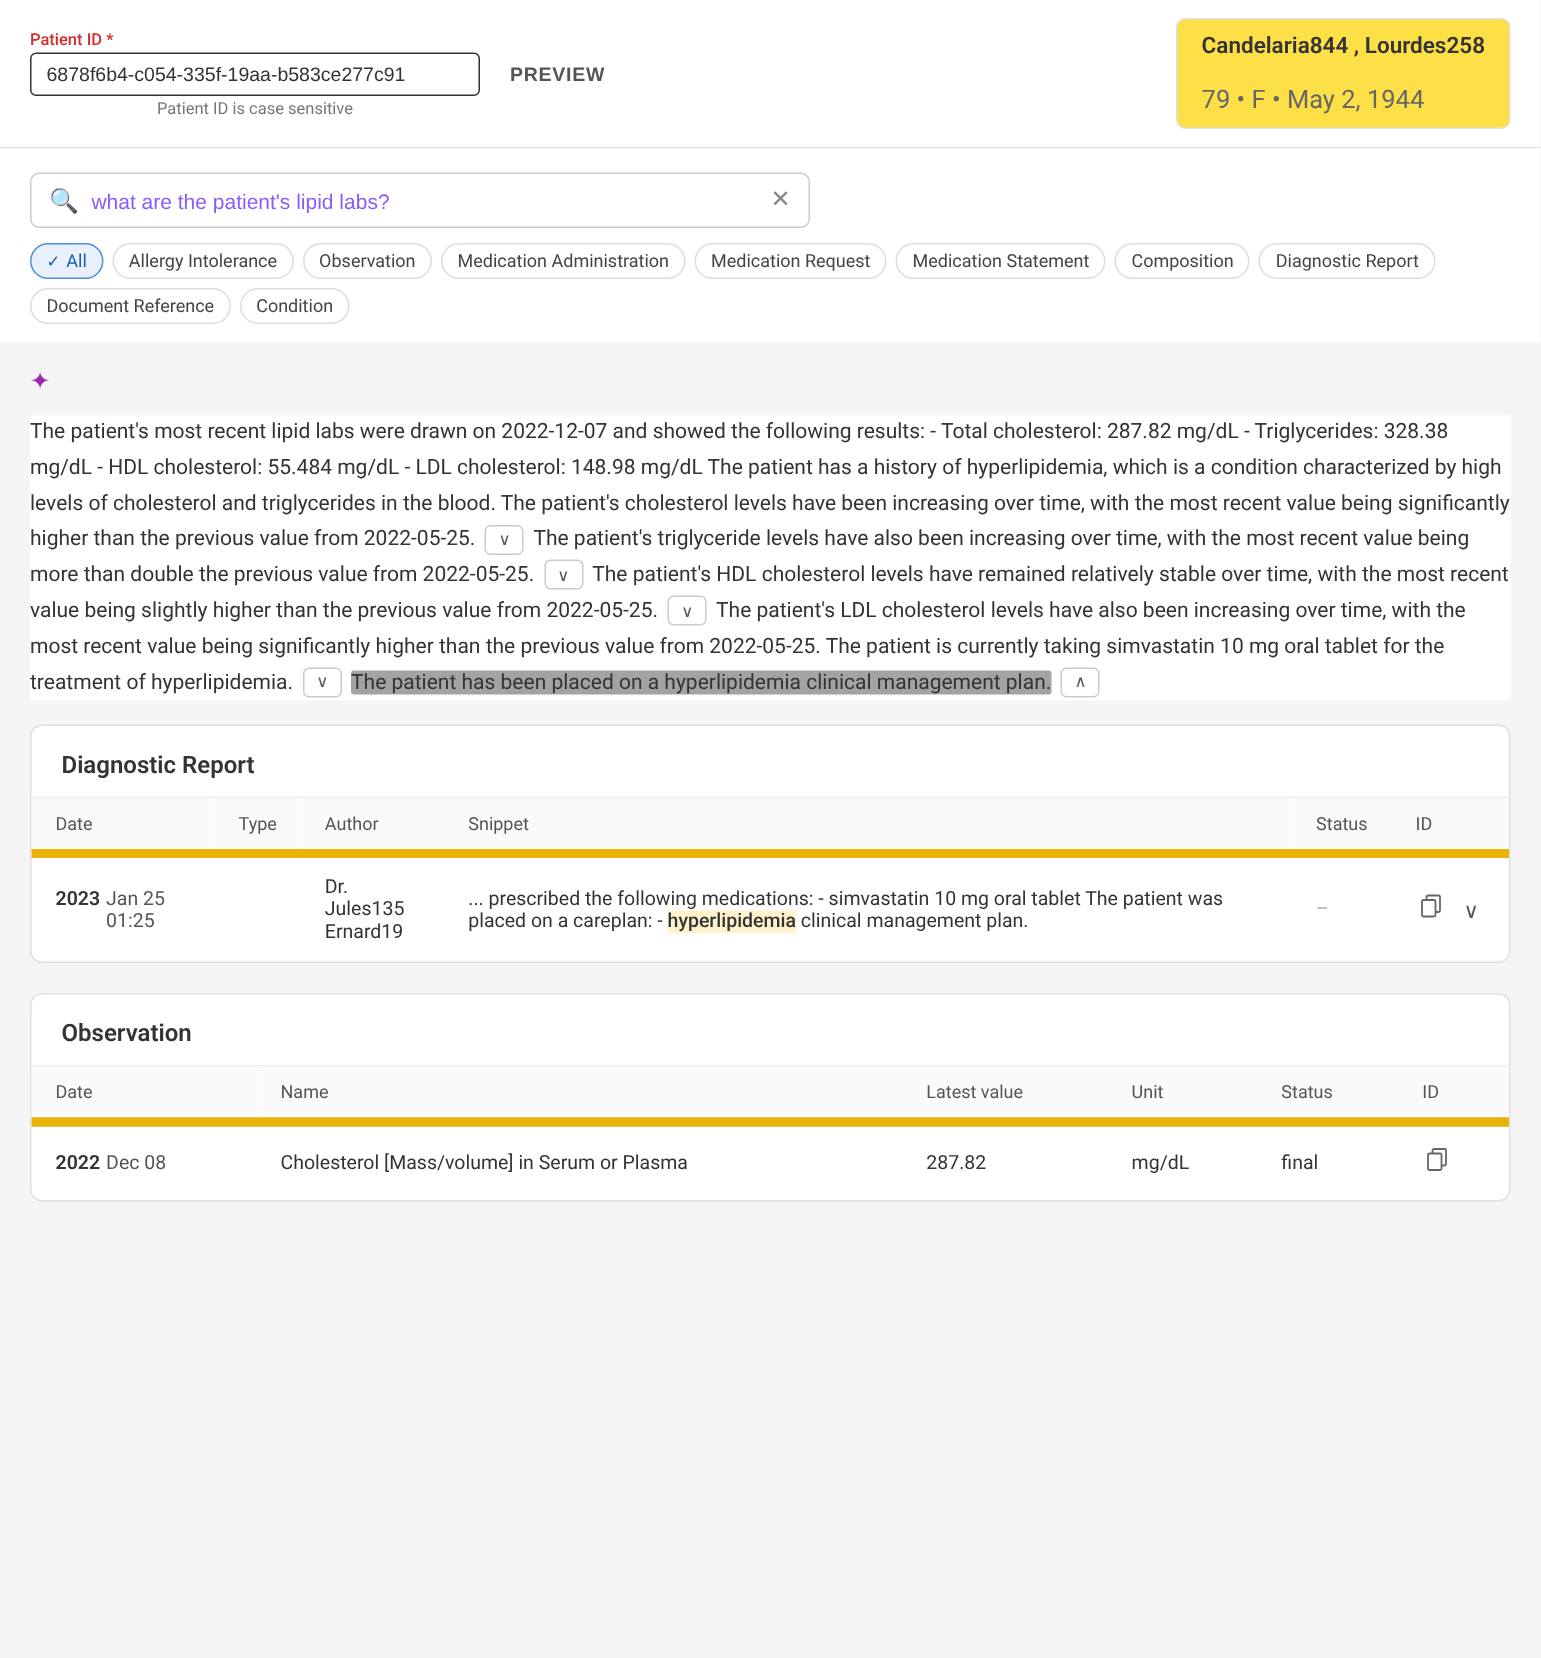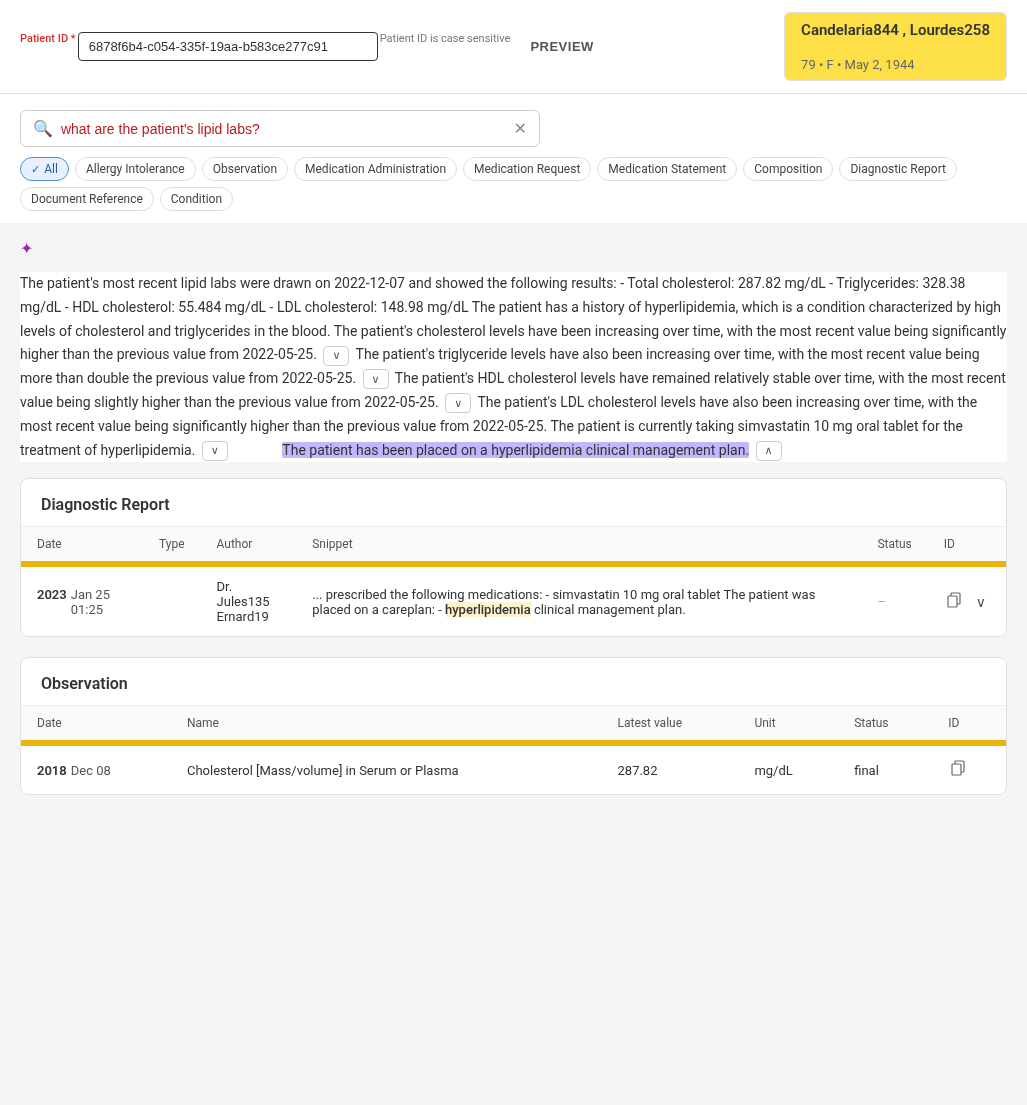--- a/index.html
+++ b/index.html
@@ -14,20 +14,21 @@
     .top-bar {
       background: #fff;
       padding: 12px 20px;
       display: flex;
       align-items: center;
       gap: 20px;
       border-bottom: 1px solid #e0e0e0;
     }
     .patient-id-group {
       display: flex;
+      flex-direction: column;
       gap: 2px;
     }
     .patient-id-label {
       font-size: 11px;
       color: #555;
       font-weight: 500;
     }
     .patient-id-label span {
       color: #d32f2f;
     }
@@ -36,20 +37,21 @@
       border-radius: 4px;
       padding: 6px 10px;
       font-size: 13px;
       width: 300px;
       color: #333;
       outline: none;
     }
     .patient-id-hint {
       font-size: 11px;
       color: #777;
+      text-align: center;
     }
     .preview-btn {
       background: transparent;
       border: none;
       color: #555;
       font-size: 13px;
       font-weight: 600;
       cursor: pointer;
       letter-spacing: 0.5px;
     }
@@ -60,21 +62,21 @@
       border-radius: 6px;
       padding: 8px 16px;
       text-align: left;
     }
     .patient-name {
       font-size: 15px;
       font-weight: 600;
       color: #333;
     }
     .patient-details {
-      font-size: 13px;
+      font-size: 17px;
       color: #666;
       margin-top: 18px;
     }
 
     
     .search-area {
       background: #fff;
       padding: 16px 20px 0 20px;
     }
     .search-box {
@@ -89,21 +91,21 @@
     }
     .search-icon-wrap {
       color: #888;
       font-size: 16px;
     }
     .search-input {
       border: none;
       outline: none;
       font-size: 14px;
       flex: 1;
-      color: #b91c1c;
+      color: #8b5cf6;
     }
     .search-clear {
       background: none;
       border: none;
       cursor: pointer;
       color: #888;
       font-size: 16px;
       line-height: 1;
     }
 
@@ -178,23 +180,22 @@
       background: #fff;
       cursor: pointer;
       font-size: 11px;
       color: #555;
       margin: 0 3px;
       vertical-align: middle;
     }
 
     
     .highlight {
-      background: #c4b5fd;
+      background: #a3a3a3;
       border-radius: 2px;
-      margin-left: 48px;
     }
 
     
     .section-card {
       background: #fff;
       border: 1px solid #e0e0e0;
       border-radius: 8px;
       margin-bottom: 20px;
       overflow: hidden;
     }
@@ -437,21 +438,21 @@
           <th>Latest value</th>
           <th>Unit</th>
           <th>Status</th>
           <th>ID</th>
         </tr>
       </thead>
       <tbody>
         <tr>
           <td>
             <div class="date-cell">
-              <span class="date-year">2018</span>
+              <span class="date-year">2022</span>
               <span class="date-rest">Dec  08</span>
             </div>
           </td>
           <td>Cholesterol [Mass/volume] in Serum or Plasma</td>
           <td>
             <span class="value-num">287.82</span>
           </td>
           <td>mg/dL</td>
           <td>final</td>
           <td>

